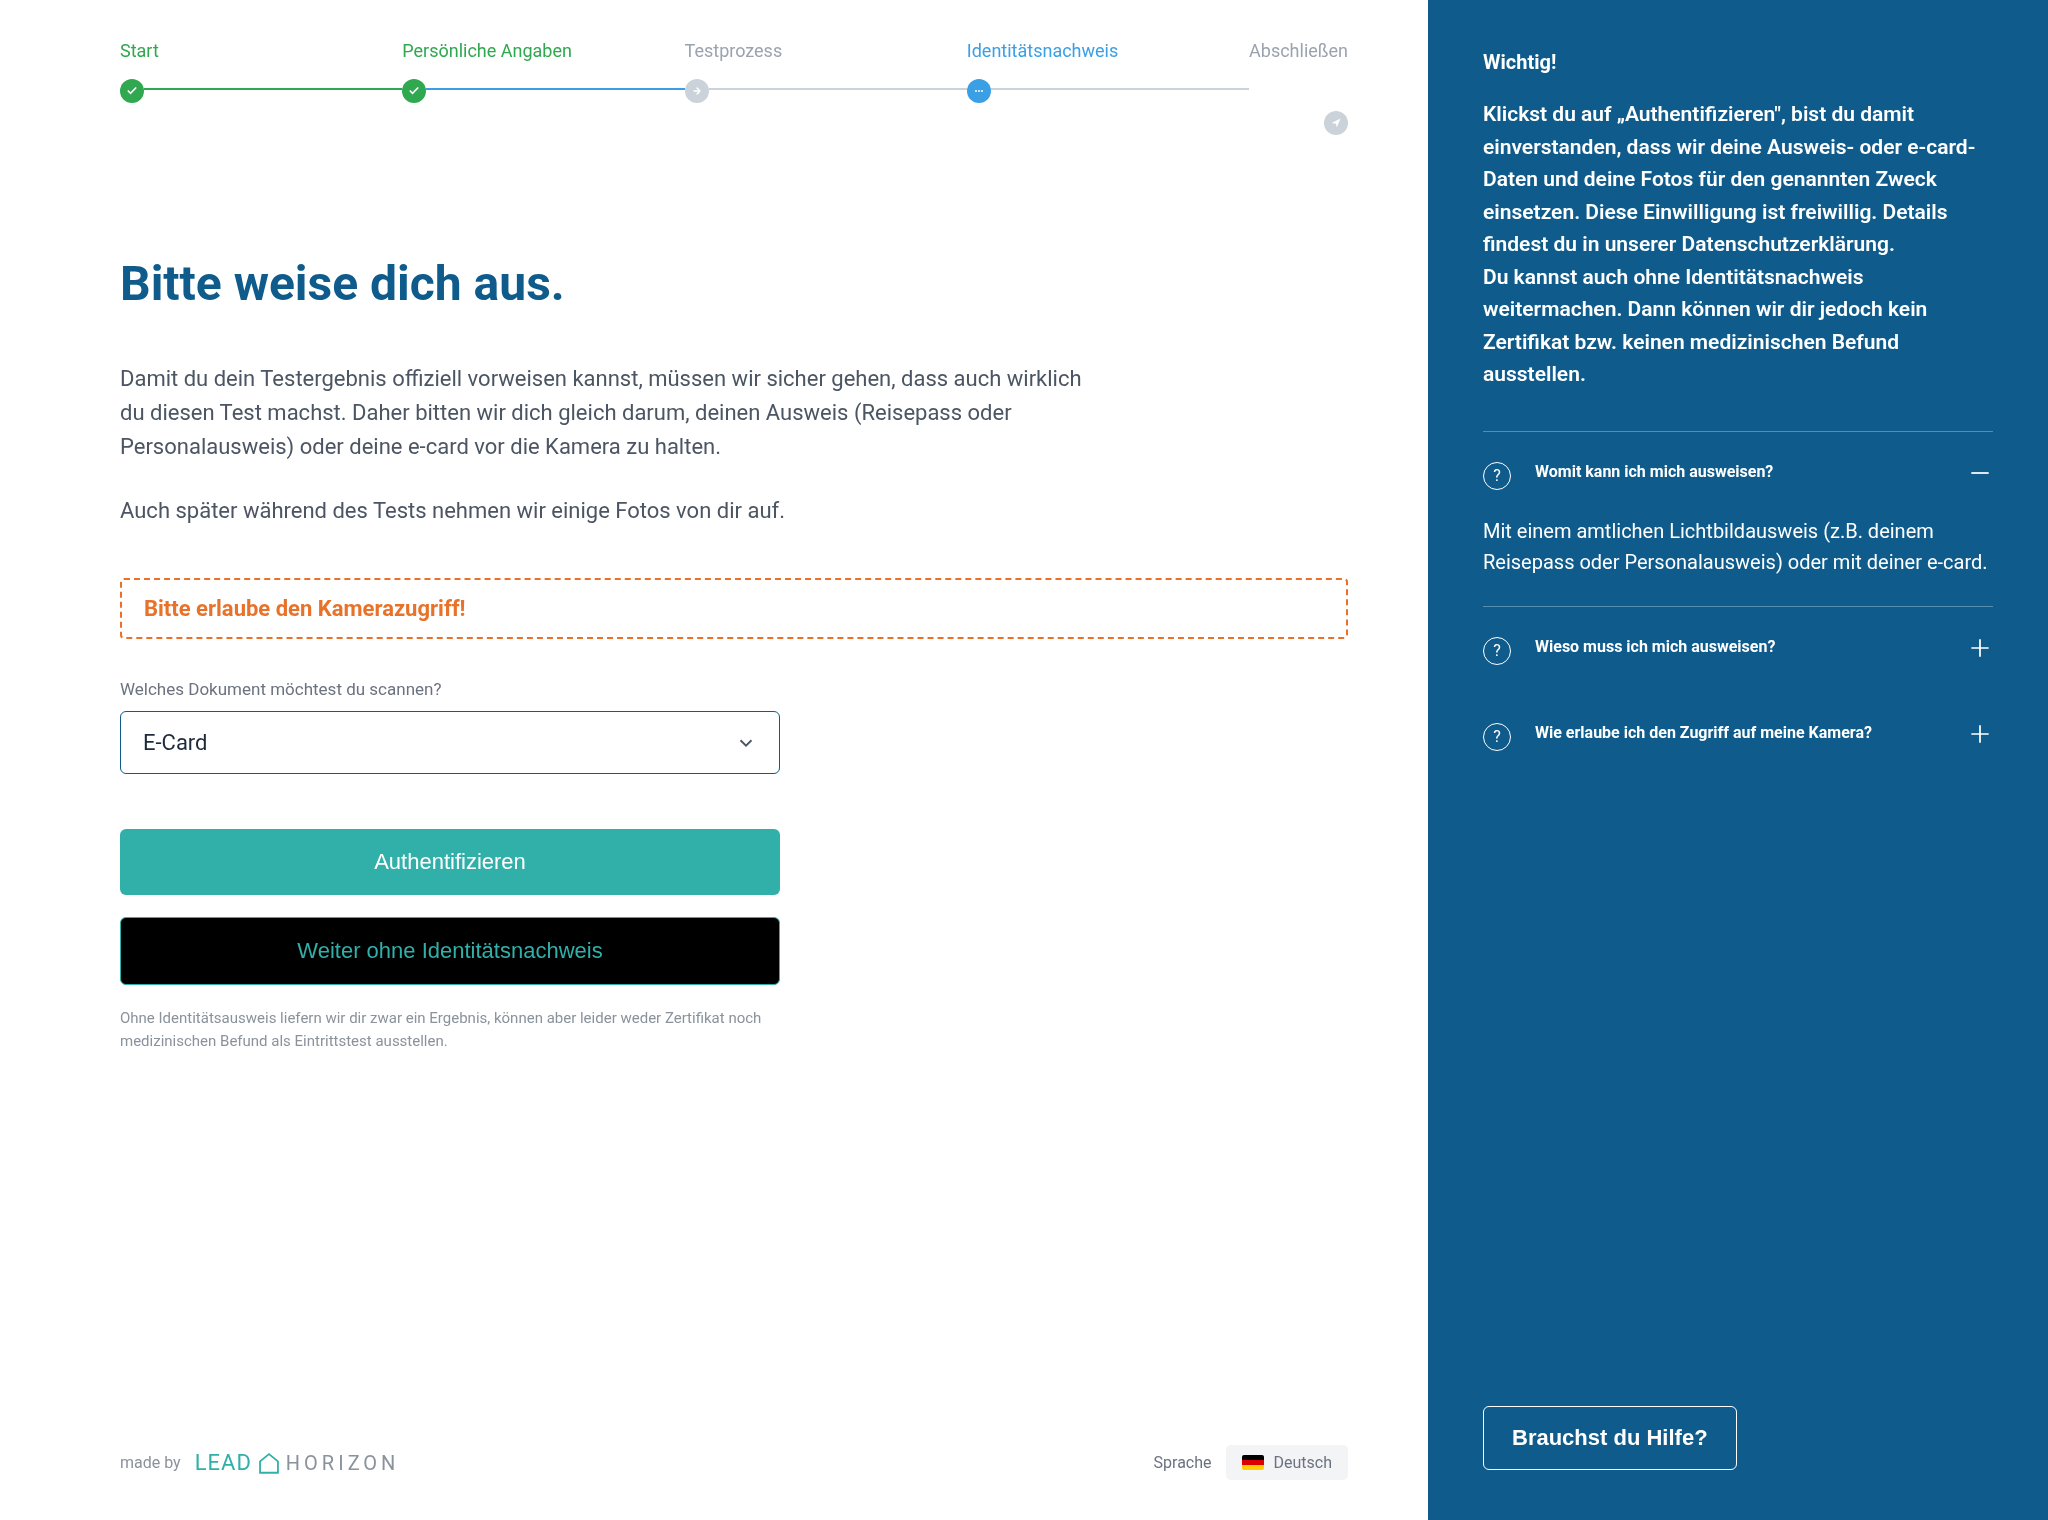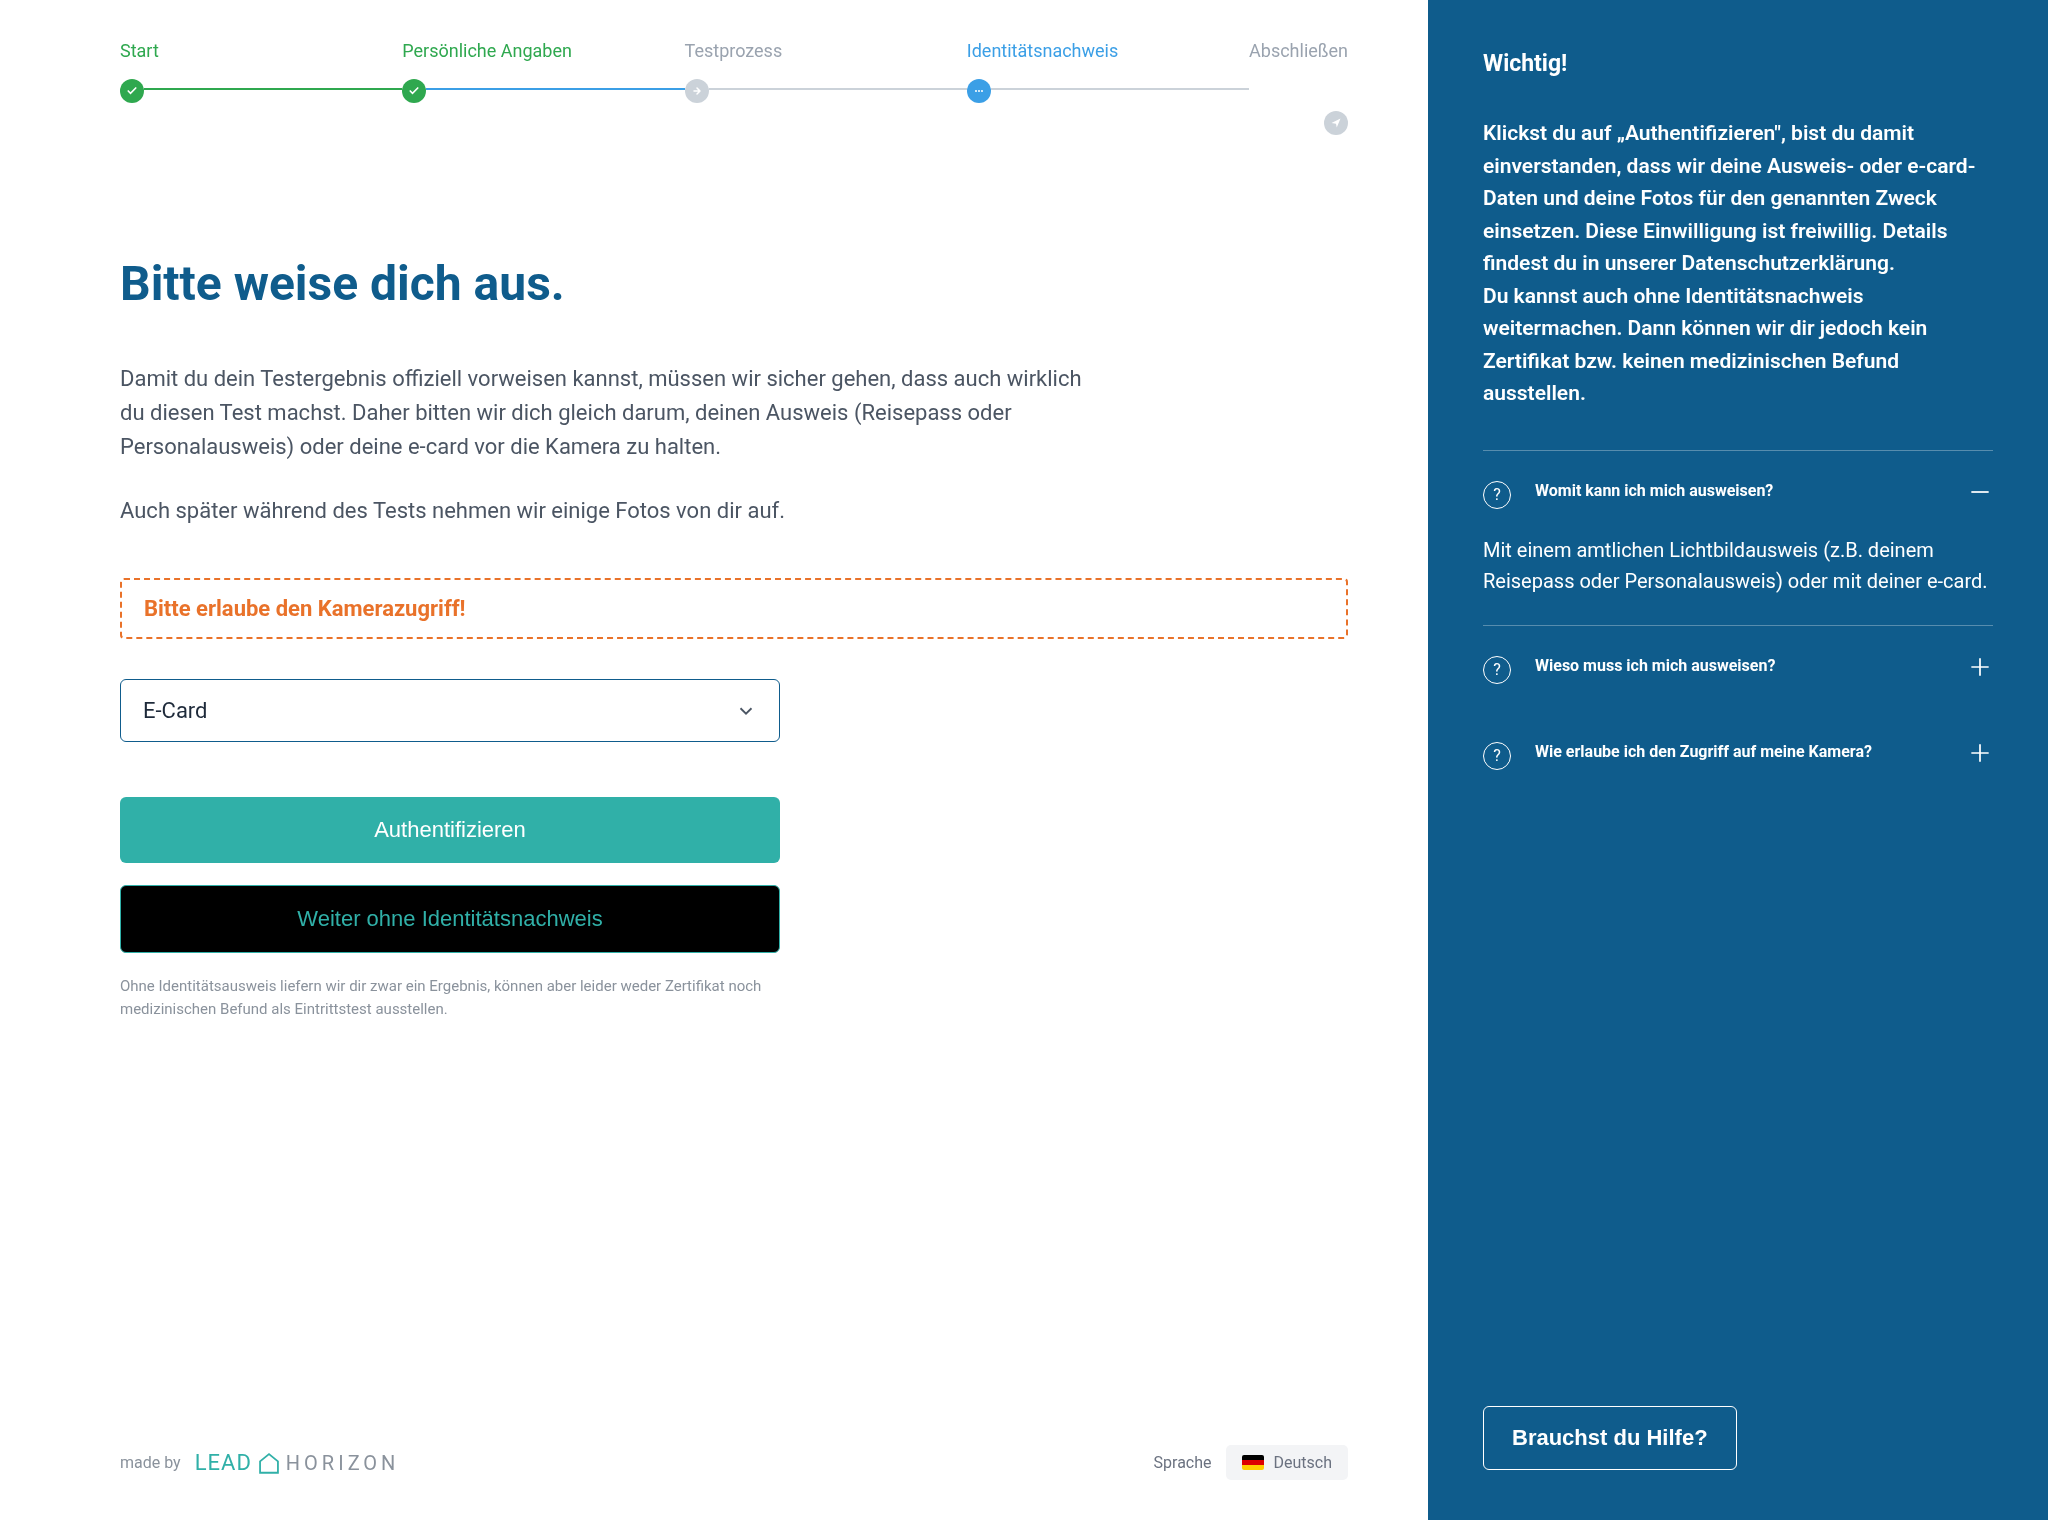--- a/index.html
+++ b/index.html
@@ -190,23 +190,23 @@
     display: flex; flex-direction: column;
     border-radius: 2px; overflow: hidden;
   }
   .flag .stripe { flex:1; }
   .flag .b { background:#000; }
   .flag .r { background:#dd0000; }
   .flag .y { background:#ffce00; }
 
   
   .right h3 {
-    font-size: 23px;
+    font-size: 20px;
     font-weight: 700;
-    margin-bottom: 40px;
+    margin-bottom: 24px;
   }
   .right .info-text {
     font-size: 21px;
     line-height: 1.55;
     font-weight: 600;
     margin-bottom: 40px;
   }
   .right hr {
     border: none;
     border-top: 1px solid rgba(255,255,255,0.3);
@@ -316,20 +316,21 @@
     </div>
   </div>
 
   <h1 class="title">Bitte weise dich aus.</h1>
 
   <p class="body-text">Damit du dein Testergebnis offiziell vorweisen kannst, müssen wir sicher gehen, dass auch wirklich du diesen Test machst. Daher bitten wir dich gleich darum, deinen Ausweis (Reisepass oder Personalausweis) oder deine e-card vor die Kamera zu halten.</p>
   <p class="body-text">Auch später während des Tests nehmen wir einige Fotos von dir auf.</p>
 
   <div class="camera-warning">Bitte erlaube den Kamerazugriff!</div>
 
+  <div class="field-label">Welches Dokument möchtest du scannen?</div>
   <div class="select">
     <span>E-Card</span>
     <svg class="chevron" viewBox="0 0 24 24">
         <path d="M6 9 l6 6 l6 -6"></path>
       </svg>
   </div>
 
   <button class="btn btn-primary">Authentifizieren</button>
   <button class="btn btn-secondary">Weiter ohne Identitätsnachweis</button>
 

